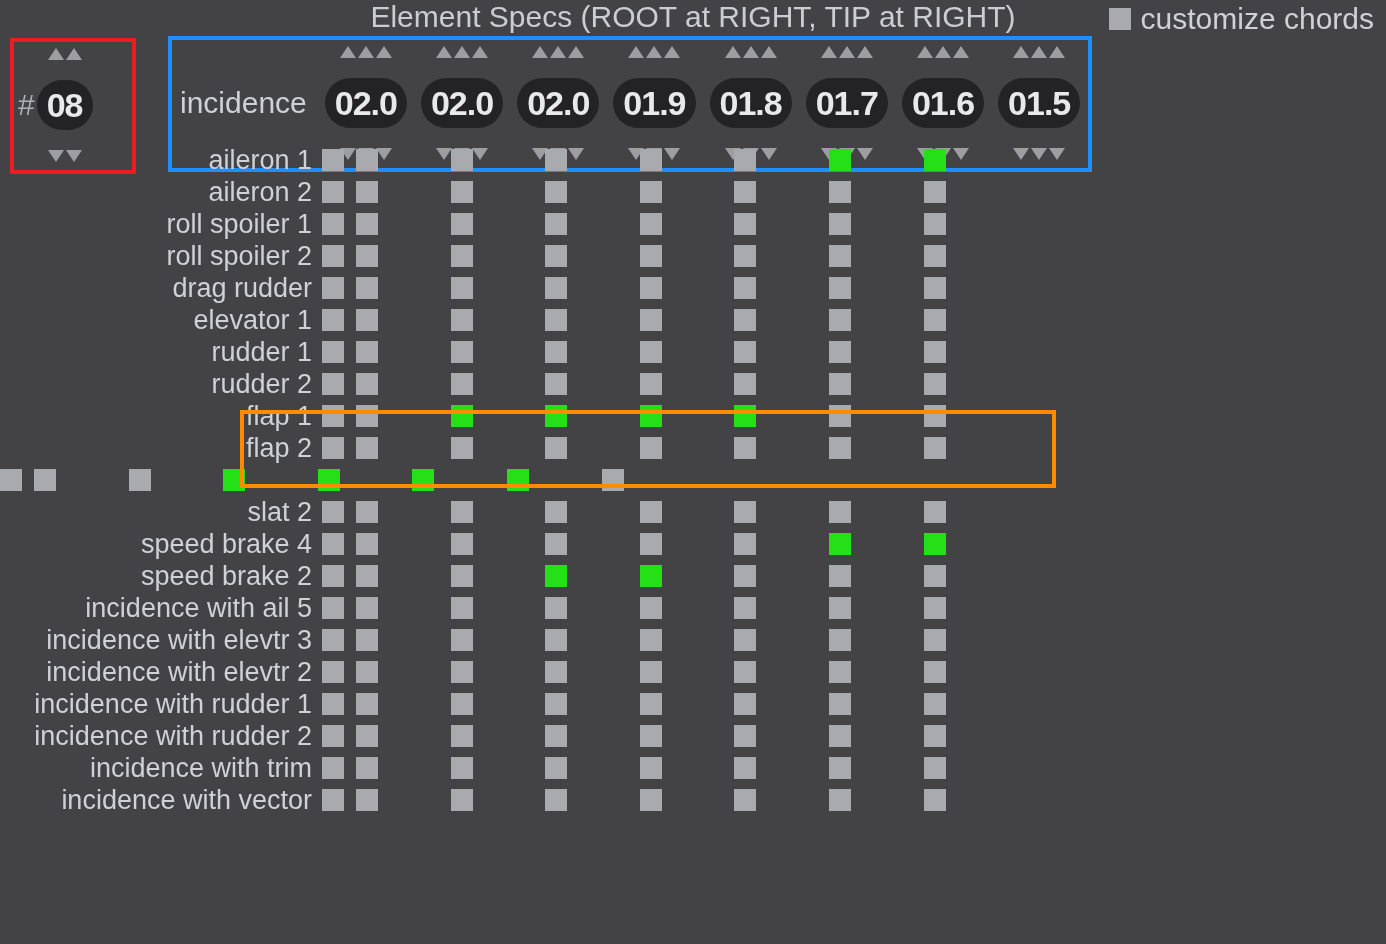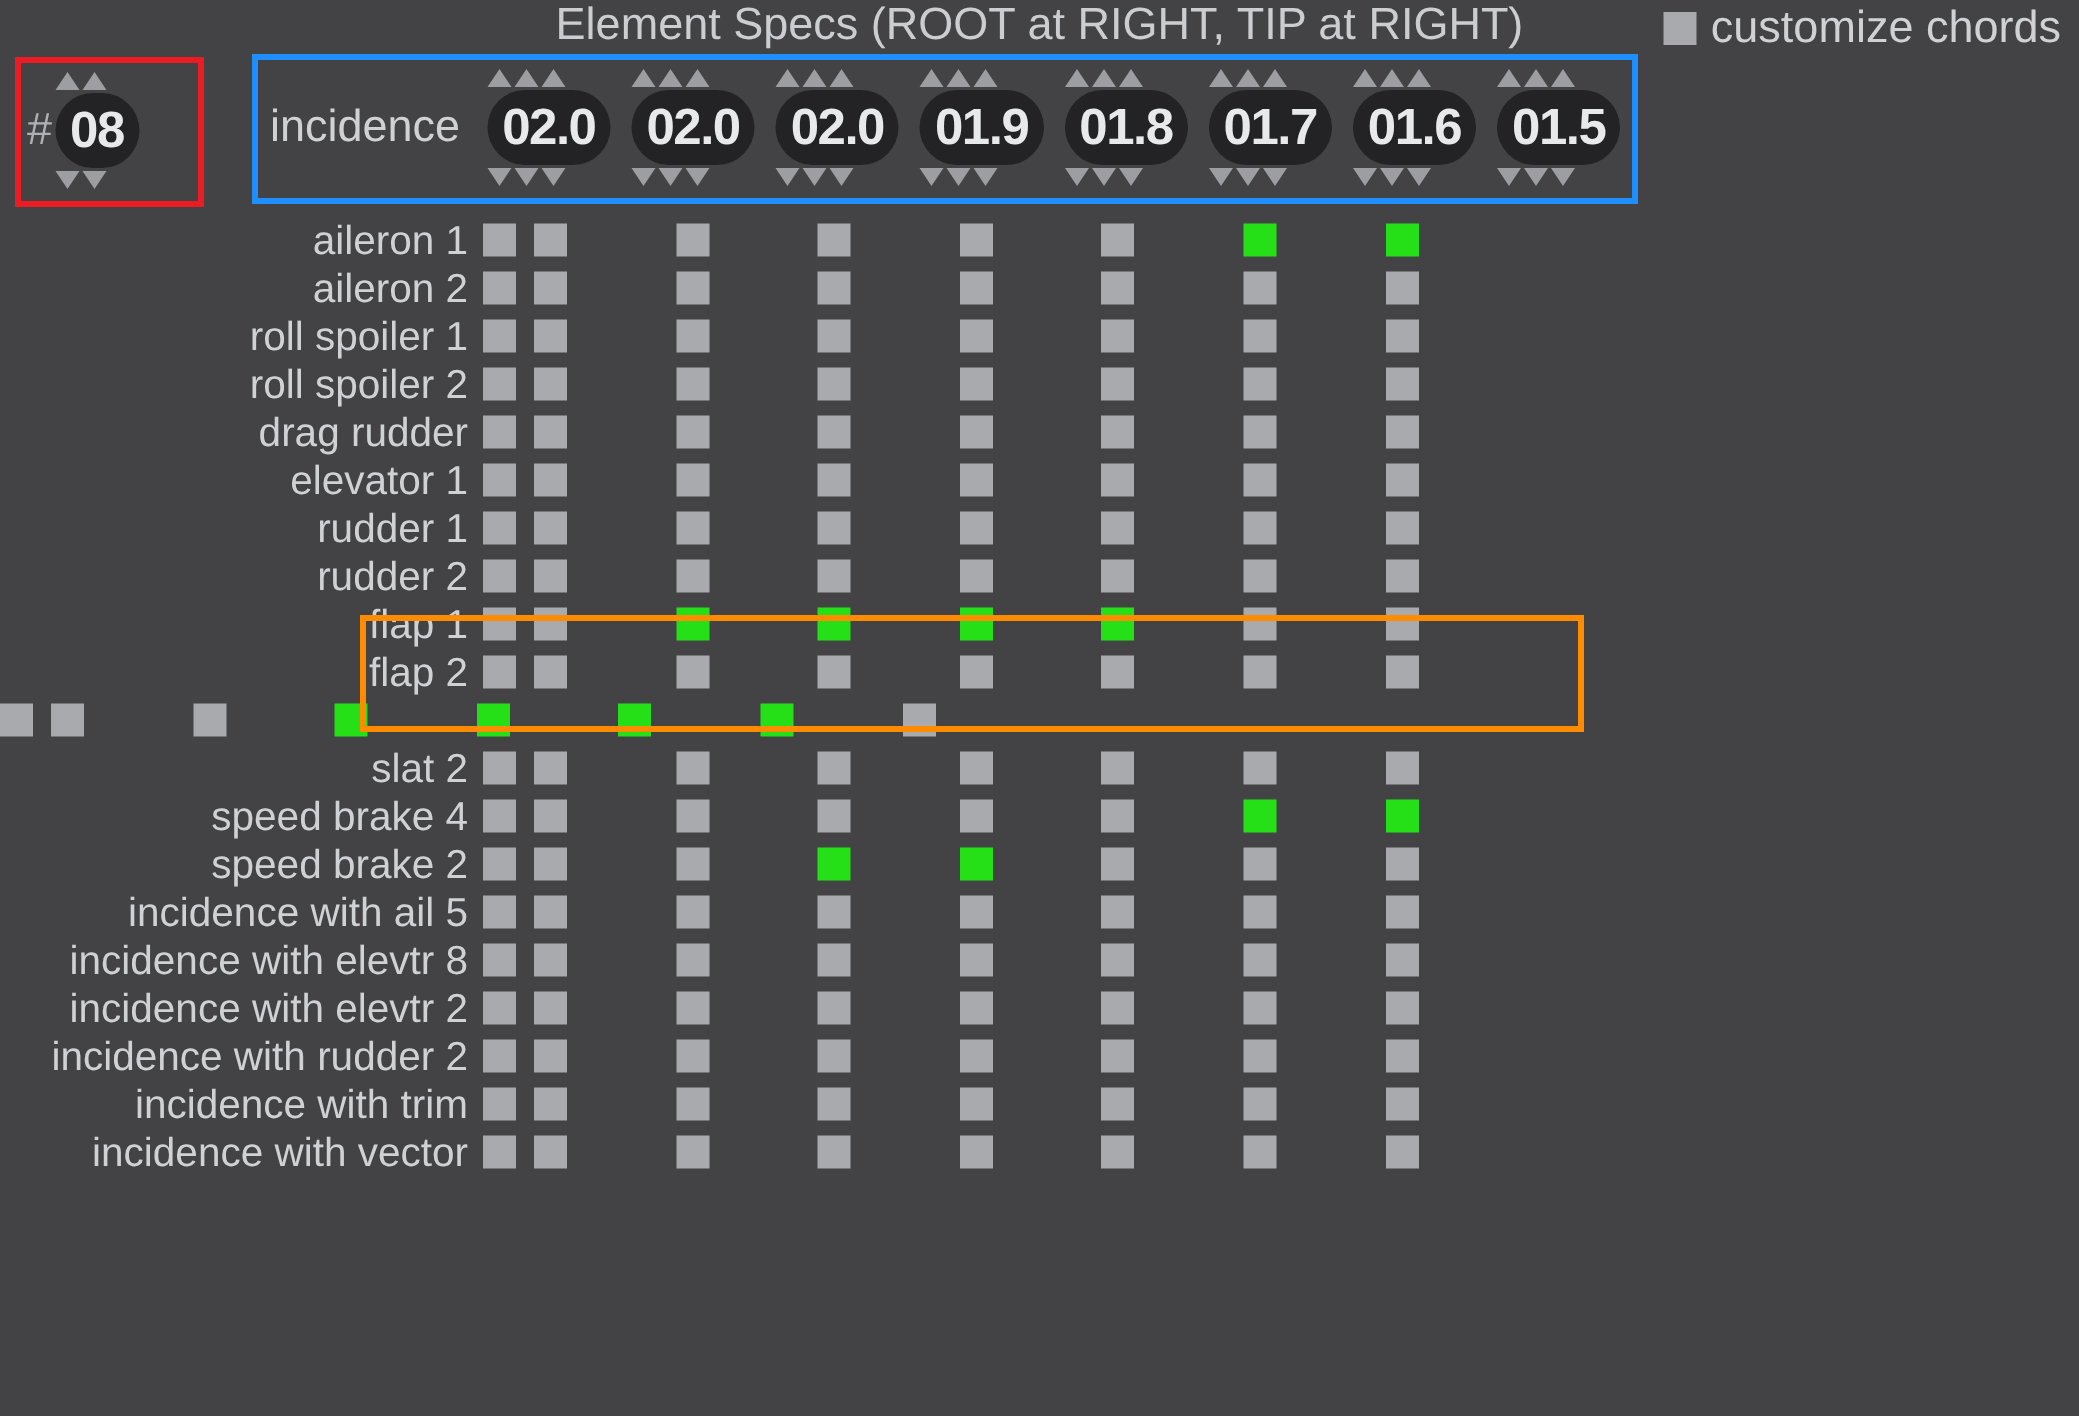--- a/index.html
+++ b/index.html
@@ -8,21 +8,21 @@
   .cust{position:absolute;right:12px;top:2px;font-size:30px;color:#cfd1d4;display:flex;align-items:center;gap:10px}
   .chk{width:22px;height:22px;background:#a8aaae;border:none}
 
   
   .pill{background:#232325;border-radius:40px;display:flex;align-items:center;justify-content:center;gap:2px;padding:2px 10px;height:46px}
   .pill span{font-size:34px;font-weight:700;color:#e8e9eb;letter-spacing:-1px}
   .arrows{display:flex;gap:2px}
   .arrow-up,.arrow-down{width:0;height:0;border-left:8px solid transparent;border-right:8px solid transparent}
   .arrow-up{border-bottom:12px solid #9c9ea2}
   .arrow-down{border-top:12px solid #9c9ea2}
-  .spinner{display:flex;flex-direction:column;align-items:flex-start;gap:2px}
+  .spinner{display:flex;flex-direction:column;align-items:center;gap:20px}
 
   .count-box{position:absolute;left:10px;top:38px;border:4px solid #ec1c24;padding:6px 4px 8px;width:110px;display:flex;align-items:center}
   .hash{color:#aeb0b4;font-size:30px;margin-right:2px}
 
   .incidence-box{position:absolute;left:168px;top:36px;border:4px solid #1f8fff;padding:6px 8px 8px;display:flex;align-items:center;gap:14px}
   .incidence-label{font-size:30px;color:#cfd1d4;margin-right:4px}
 
   
   .grid{position:absolute;left:0;top:144px;width:1386px}
   .row{display:flex;align-items:center;height:32px}
@@ -619,21 +619,21 @@
           </div>
           <div class="cell" style="width: 94.6px;">
             <div class="box"></div>
           </div>
           <div class="cell" style="width: 94.6px;">
             <div class="box"></div>
           </div>
         </div>
       </div>
       <div class="row">
-        <div class="row-label">incidence with elevtr 8</div>
+        <div class="row-label">incidence with elevtr 3</div>
         <div class="cells">
           <div class="cell" style="width: 34px;">
             <div class="box"></div>
           </div>
           <div class="cell" style="width: 94.6px;">
             <div class="box"></div>
           </div>
           <div class="cell" style="width: 94.6px;">
             <div class="box"></div>
           </div>
@@ -677,20 +677,49 @@
           </div>
           <div class="cell" style="width: 94.6px;">
             <div class="box"></div>
           </div>
           <div class="cell" style="width: 94.6px;">
             <div class="box"></div>
           </div>
         </div>
       </div>
       <div class="row">
+        <div class="row-label">incidence with rudder 1</div>
+        <div class="cells">
+          <div class="cell" style="width: 34px;">
+            <div class="box"></div>
+          </div>
+          <div class="cell" style="width: 94.6px;">
+            <div class="box"></div>
+          </div>
+          <div class="cell" style="width: 94.6px;">
+            <div class="box"></div>
+          </div>
+          <div class="cell" style="width: 94.6px;">
+            <div class="box"></div>
+          </div>
+          <div class="cell" style="width: 94.6px;">
+            <div class="box"></div>
+          </div>
+          <div class="cell" style="width: 94.6px;">
+            <div class="box"></div>
+          </div>
+          <div class="cell" style="width: 94.6px;">
+            <div class="box"></div>
+          </div>
+          <div class="cell" style="width: 94.6px;">
+            <div class="box"></div>
+          </div>
+        </div>
+      </div>
+      <div class="row">
         <div class="row-label">incidence with rudder 2</div>
         <div class="cells">
           <div class="cell" style="width: 34px;">
             <div class="box"></div>
           </div>
           <div class="cell" style="width: 94.6px;">
             <div class="box"></div>
           </div>
           <div class="cell" style="width: 94.6px;">
             <div class="box"></div>

